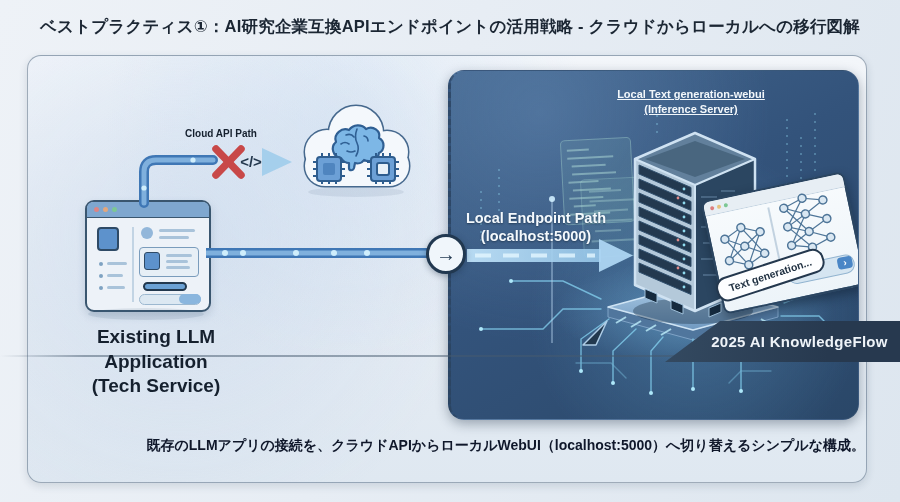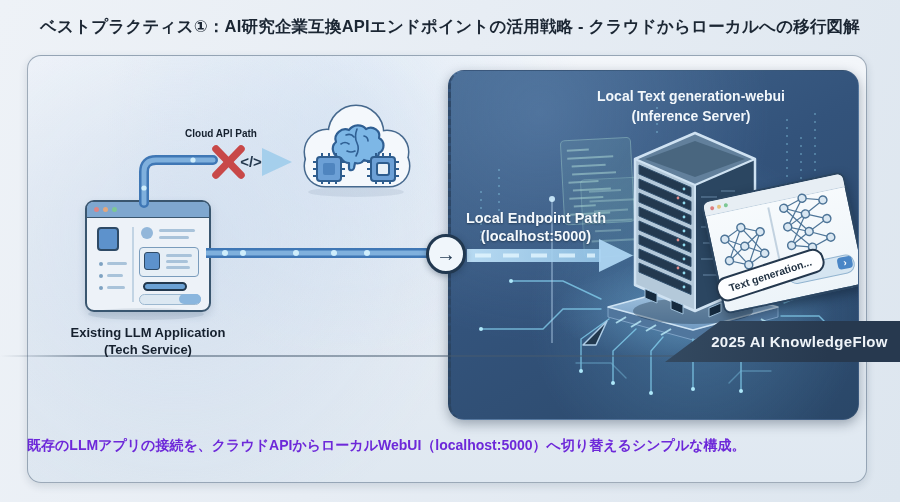--- a/index.html
+++ b/index.html
@@ -38,21 +38,21 @@
     background:
       radial-gradient(circle at 60% 70%, rgba(110,180,225,.30), transparent 48%),
       radial-gradient(circle at 22% 12%, rgba(125,165,210,.30), transparent 52%),
       linear-gradient(150deg,#42658d 0%,#33537b 45%,#2a4768 100%);
     box-shadow:0 4px 12px rgba(20,38,58,.35);
     overflow:hidden;
   }
   .dark-panel svg.panel-art{position:absolute;left:0;top:0;}
 
   .dp-title{left:70px;top:16px;width:340px;text-align:center;color:#f2f7fb;
-    font-size:14px;font-weight:bold;line-height:1.4;}
+    font-size:11px;font-weight:bold;line-height:1.4;text-decoration:underline;}
   .dp-endpoint{left:0;top:138px;width:170px;text-align:center;color:#f4f9fd;
     font-size:14.5px;font-weight:bold;line-height:1.25;text-shadow:0 1px 2px rgba(10,25,40,.5);}
 
   .callout{
     left:25px;top:272px;width:142px;height:58px;
     border:2px solid #aecde6;border-radius:10px;
     background:rgba(16,35,55,.45);
     display:flex;flex-direction:column;align-items:center;justify-content:center;
     color:#f2f7fb;font-size:13px;font-weight:bold;line-height:1.3;text-align:center;
   }
@@ -98,25 +98,25 @@
     background:#f0f6fb;border:3px solid #213850;box-sizing:border-box;
     display:flex;align-items:center;justify-content:center;
     color:#213850;font-size:20px;font-weight:bold;z-index:6;
     box-shadow:0 2px 6px rgba(20,40,60,.35);
   }
 
   
   .lbl{font-weight:bold;color:#15202e;text-align:center;line-height:1.3;}
   .lbl-cloud-path{left:148px;top:127px;width:146px;font-size:10px;}
   .lbl-cloud{left:252px;top:197px;width:200px;font-size:14.5px;}
-  .lbl-app{left:48px;top:325px;width:200px;font-size:13px;}
-
-  
-  .caption{left:27px;top:437px;width:838px;text-align:left;
-    font-size:14px;font-weight:bold;color:#6d28d9;}
+  .lbl-app{left:56px;top:325px;width:200px;font-size:19px;}
+
+  
+  .caption{left:27px;top:437px;width:838px;text-align:right;
+    font-size:14px;font-weight:bold;color:#0f172a;}
   .accent-line{left:0;bottom:5px;width:700px;height:2px;
     background:linear-gradient(90deg,rgba(70,90,110,.0),rgba(70,90,110,.5) 12%,rgba(70,90,110,.5));}
   .brand-badge{
     right:0;bottom:0;width:235px;height:41px;
     background:linear-gradient(100deg,#344a61 0%,#27394f 70%);
     clip-path:polygon(55px 0,100% 0,100% 100%,0 100%);
     display:flex;align-items:center;justify-content:center;
     padding-left:34px;box-sizing:border-box;
     color:#eef3f8;font-size:15px;font-weight:bold;letter-spacing:.3px;z-index:7;
   }

